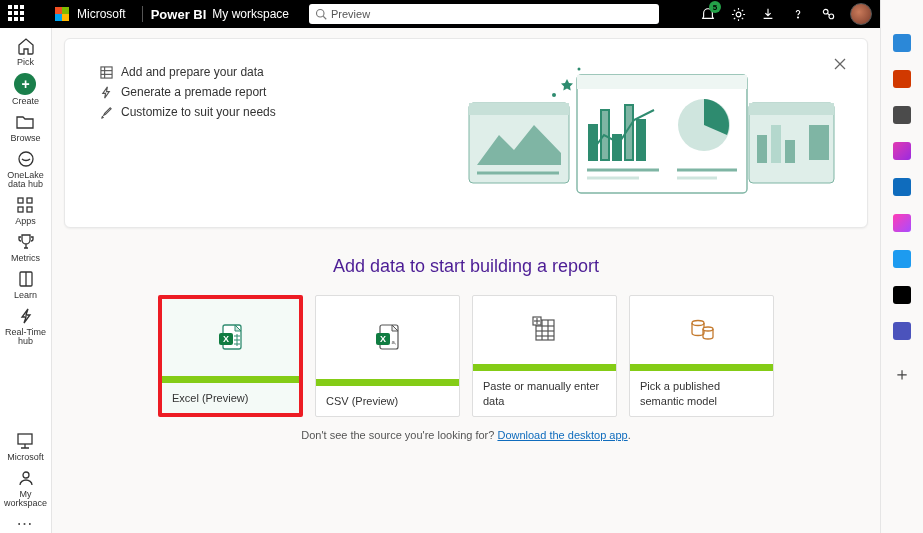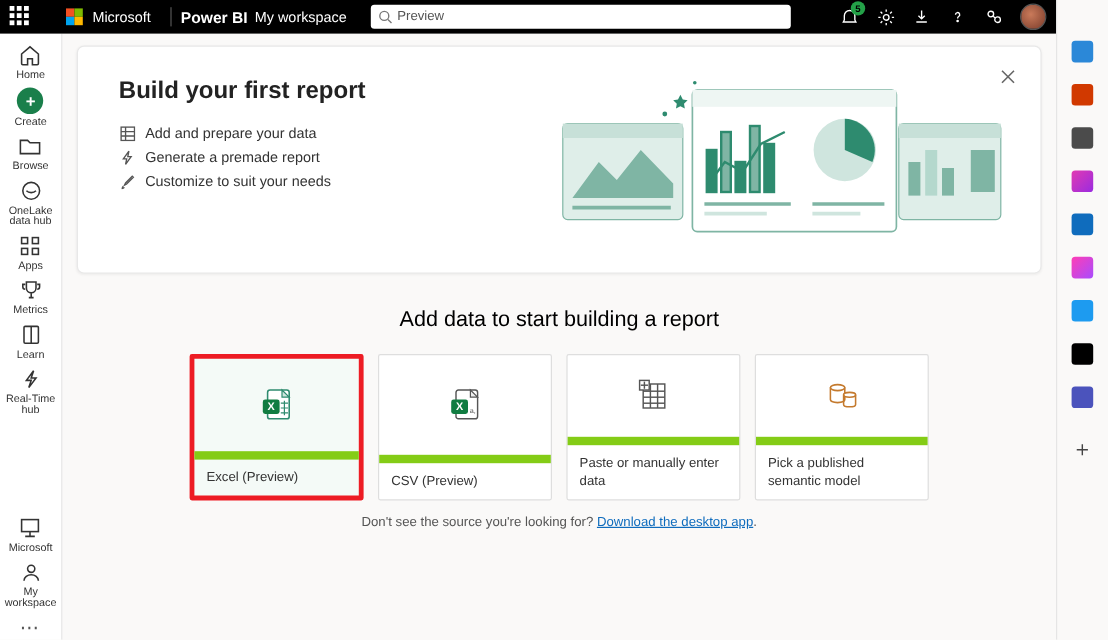--- a/index.html
+++ b/index.html
@@ -34,21 +34,21 @@
 
 
 .main{position:absolute;top:28px;left:52px;width:828px;height:505px;overflow:hidden;padding:10px 12px 0 12px;}
 .hero{background:#fff;border:1px solid #e8e8e8;border-radius:6px;padding:26px 28px 22px 34px;display:flex;position:relative;box-shadow:0 1px 2px rgba(0,0,0,.05);}
 .hero h1{font-size:20px;font-weight:600;margin-bottom:16px;color:#222;}
 .hero ul{list-style:none;font-size:12px;color:#333;}
 .hero ul li{display:flex;align-items:center;gap:8px;margin-bottom:6px;}
 .hero ul li .hint{width:14px;height:14px;display:flex;align-items:center;justify-content:center;}
 .close-x{position:absolute;top:18px;right:20px;color:#666;cursor:pointer;}
 .chartart{margin-left:auto;}
-.section-title{text-align:center;font-size:18px;font-weight:400;color:#000000;margin:28px 0 18px 0;}
+.section-title{text-align:center;font-size:18px;font-weight:400;color:#4c1d95;margin:28px 0 18px 0;}
 .cards{display:flex;gap:12px;justify-content:center;}
 .card{width:145px;height:122px;background:#fff;border:1px solid #dedede;border-radius:2px;display:flex;flex-direction:column;cursor:pointer;}
 .card .ic{flex:1;display:flex;align-items:center;justify-content:center;}
 .card .lbl{font-size:11px;color:#333;padding:8px 10px;border-top:7px solid #84cc16;line-height:1.3;}
 .card.hl{border:4px solid #ed1c24;background:#f4faf7;}
 .footer{text-align:center;font-size:11px;color:#555;margin-top:12px;}
 .footer a{color:#0f6cbd;text-decoration:underline;}
 
 
 .appbar{position:absolute;top:0;right:0;width:43px;height:533px;background:#faf9f8;border-left:1px solid #e5e5e5;display:flex;flex-direction:column;align-items:center;padding-top:34px;gap:18px;}
@@ -124,21 +124,21 @@
       </div>
       <div class="avatar"></div>
     </div>
   </div>
 
   <div class="rail">
     <div class="item">
       <svg viewBox="0 0 20 20" fill="none" stroke="#333" stroke-width="1.3">
           <path d="M3 9l7-6 7 6v8a1 1 0 01-1 1h-4v-5H8v5H4a1 1 0 01-1-1V9z"></path>
         </svg>
-      <span>Home</span>
+      <span>Pick</span>
     </div>
     <div class="item create">
       <div class="circ">+</div>
       <span>Create</span>
     </div>
     <div class="item">
       <svg viewBox="0 0 20 20" fill="none" stroke="#333" stroke-width="1.3">
           <path d="M2 5h6l2 2h8v9H2V5z"></path>
         </svg>
       <span>Browse</span>
@@ -195,21 +195,20 @@
         </svg>
       <span style="white-space:pre-line">My
 workspace</span>
     </div>
     <div class="dots">⋯</div>
   </div>
 
   <div class="main">
     <div class="hero">
       <div>
-        <h1>Build your first report</h1>
         <ul>
           <li>
             <span class="hint">
                 <svg width="13" height="13" viewBox="0 0 14 14" fill="none" stroke="#555" stroke-width="1.2">
                   <rect x="1" y="1" width="12" height="12"></rect>
                   <line x1="1" y1="5" x2="13" y2="5"></line>
                   <line x1="1" y1="9" x2="13" y2="9"></line>
                   <line x1="5" y1="1" x2="5" y2="13"></line>
                 </svg>
               </span>

